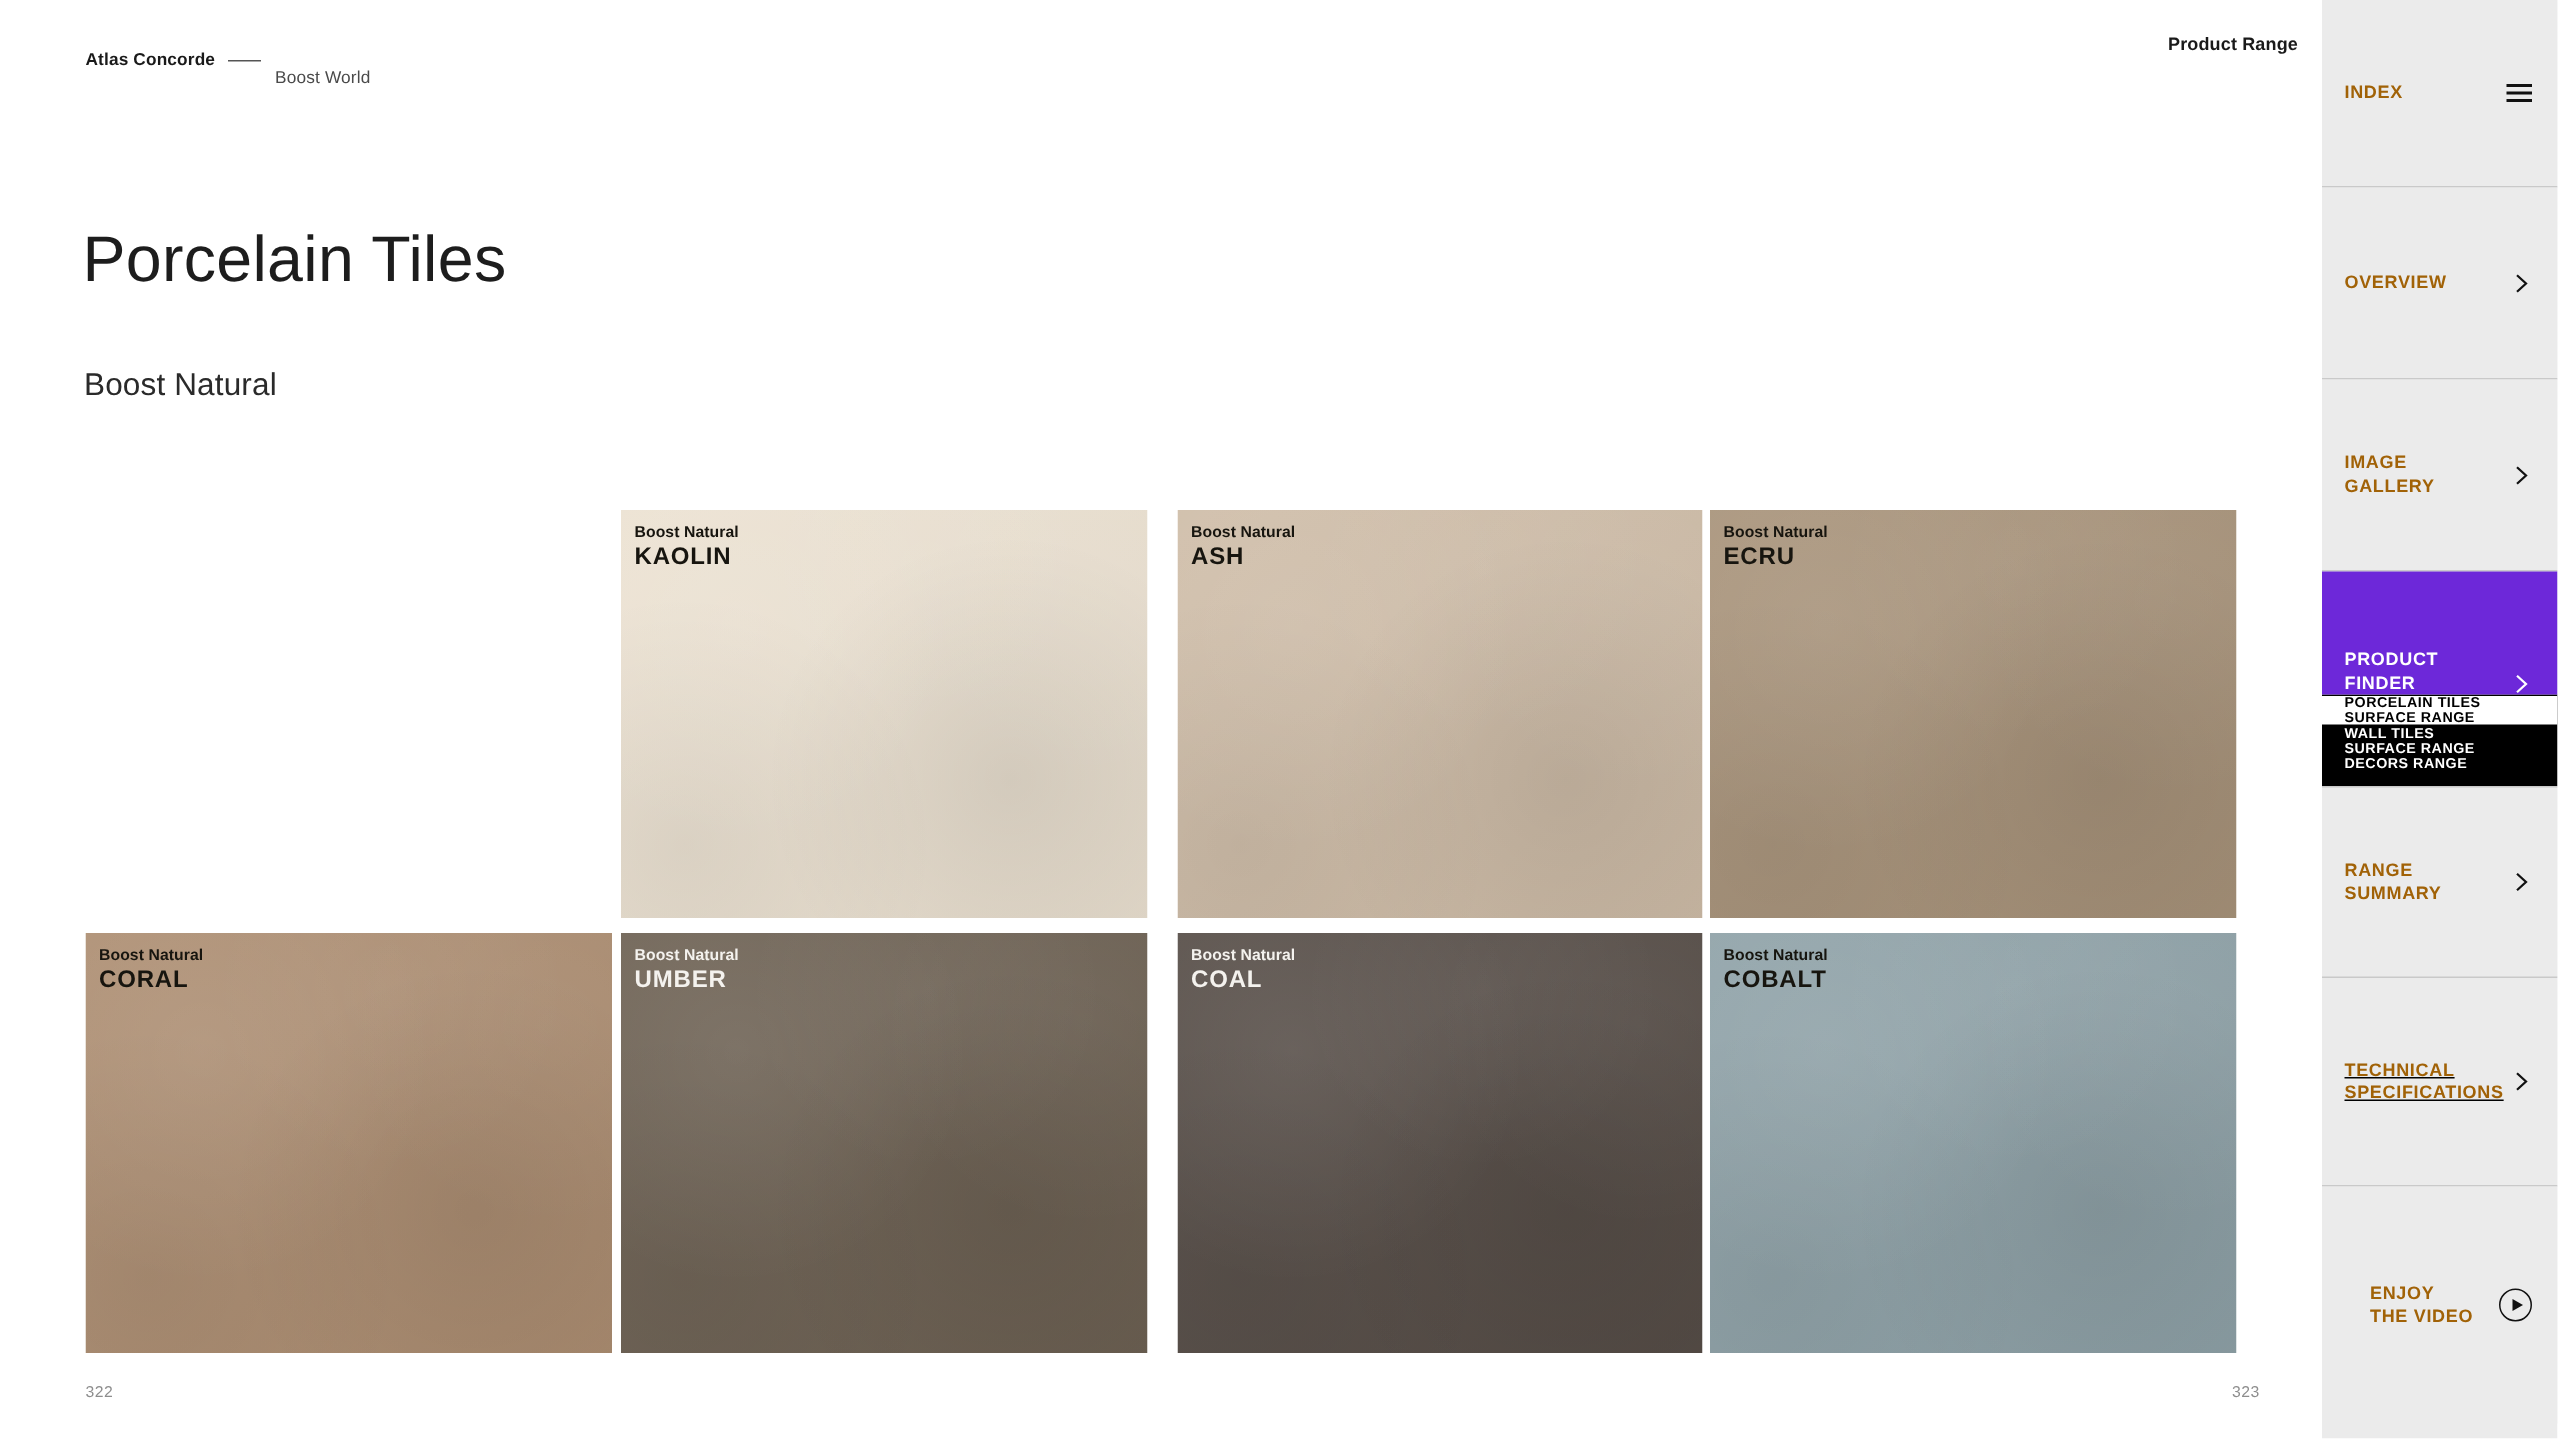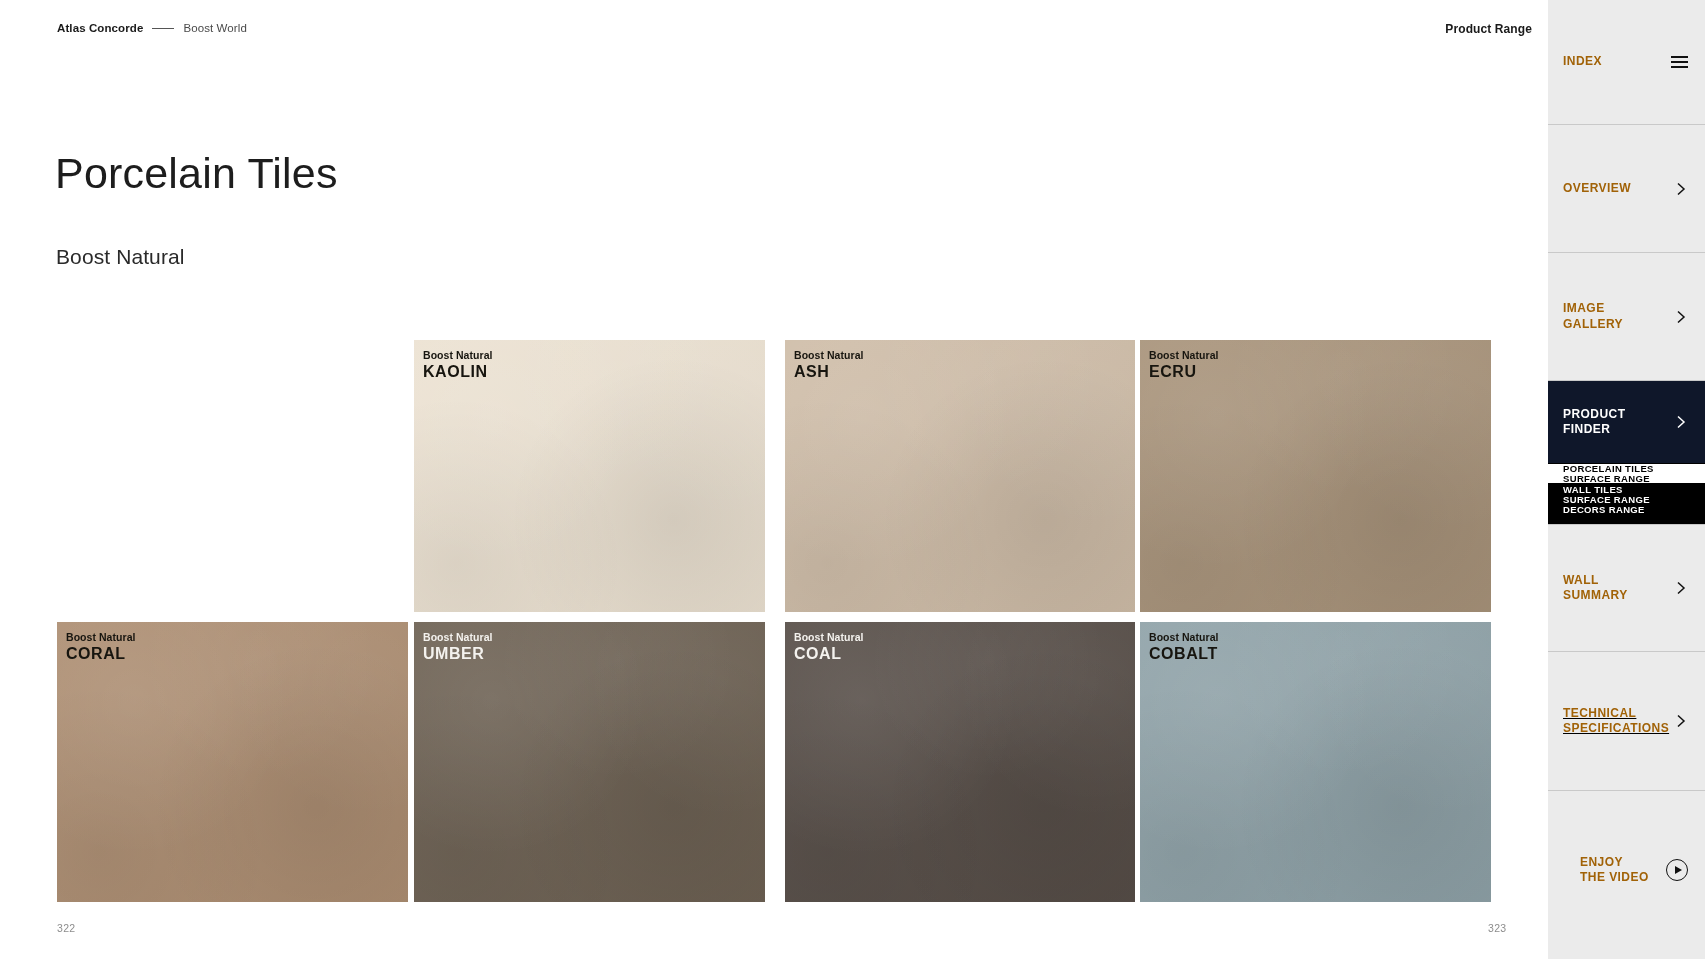--- a/index.html
+++ b/index.html
@@ -9,21 +9,21 @@
     font-family: "Liberation Sans", sans-serif;
     overflow: hidden;
   }
   .page { position: relative; width: 1705px; height: 959px; background: #fff; }
 
   
   .header { position: absolute; top: 0; left: 0; width: 1548px; height: 60px; }
   .brand-wrap { position: absolute; left: 57px; top: 22px; display: flex; align-items: center; gap: 0; }
   .brand { font-size: 11.5px; font-weight: bold; color: #1a1a1a; letter-spacing: .1px; }
   .brand-rule { display: inline-block; width: 22px; height: 1px; background: #555; margin: 0 9px; position: relative; top: 0px; }
-  .brand-sub { font-size: 11.5px; color: #4a4a4a; font-weight: normal; letter-spacing: .1px; }
+  .brand-sub { font-size: 11.5px; color: #4a4a4a; font-weight: normal; letter-spacing: .1px; margin-top: 24px; }
   .header-right { position: absolute; right: 16px; top: 22px; font-size: 12px; font-weight: bold; color: #1a1a1a; letter-spacing: .1px; }
 
   
   .page-title {
     position: absolute; left: 55px; top: 152px;
     font-size: 43px; font-weight: 300; color: #1d1d1d;
     letter-spacing: .2px; line-height: 1;
   }
   .page-subtitle {
     position: absolute; left: 56px; top: 245px;
@@ -68,21 +68,21 @@
   }
   .nav-item.first { border-top: none; }
   .nav-label {
     font-size: 12px; font-weight: bold; color: #a16207;
     letter-spacing: .45px; line-height: 1.28; white-space: pre-line;
   }
   .chev { width: 14px; height: 14px; flex: 0 0 14px; }
   .chev svg { display: block; }
   .burger { display: flex; flex-direction: column; gap: 3px; width: 17px; }
   .burger i { display: block; height: 2px; background: #111; width: 100%; }
-  .nav-item.active { background: #0f172a; border-bottom: none; }
+  .nav-item.active { background: #6d28d9; border-bottom: none; align-items: flex-end; }
   .nav-item.active .nav-label { color: #ffffff; }
 
   .submenu { background: #000000; padding: 0 0 9px 0; }
   .submenu-row {
     font-size: 9.5px; font-weight: bold; letter-spacing: .35px;
     padding: 0 15px; line-height: 1.02; color: #ffffff;
   }
   .submenu-row.sel { background: #ffffff; color: #000000; }
   .submenu-group { padding: 1px 0 1px 0; }
 
@@ -223,21 +223,21 @@
         <div class="submenu-row sel">SURFACE RANGE</div>
       </div>
       <div class="submenu-group">
         <div class="submenu-row">WALL TILES</div>
         <div class="submenu-row">SURFACE RANGE</div>
         <div class="submenu-row">DECORS RANGE</div>
       </div>
     </div>
 
     <div class="nav-item" style="height:128px;border-top:1px solid #c9c9c9;">
-      <span class="nav-label">WALL
+      <span class="nav-label">RANGE
 SUMMARY</span>
       <span class="chev">
         <svg width="14" height="14" viewBox="0 0 14 14">
             <path d="M4 1.5 L10 7 L4 12.5" fill="none" stroke="#111" stroke-width="1.5"></path>
           </svg>
       </span>
     </div>
 
     <div class="nav-item" style="height:139px;text-decoration:underline;">
       <span class="nav-label">TECHNICAL

